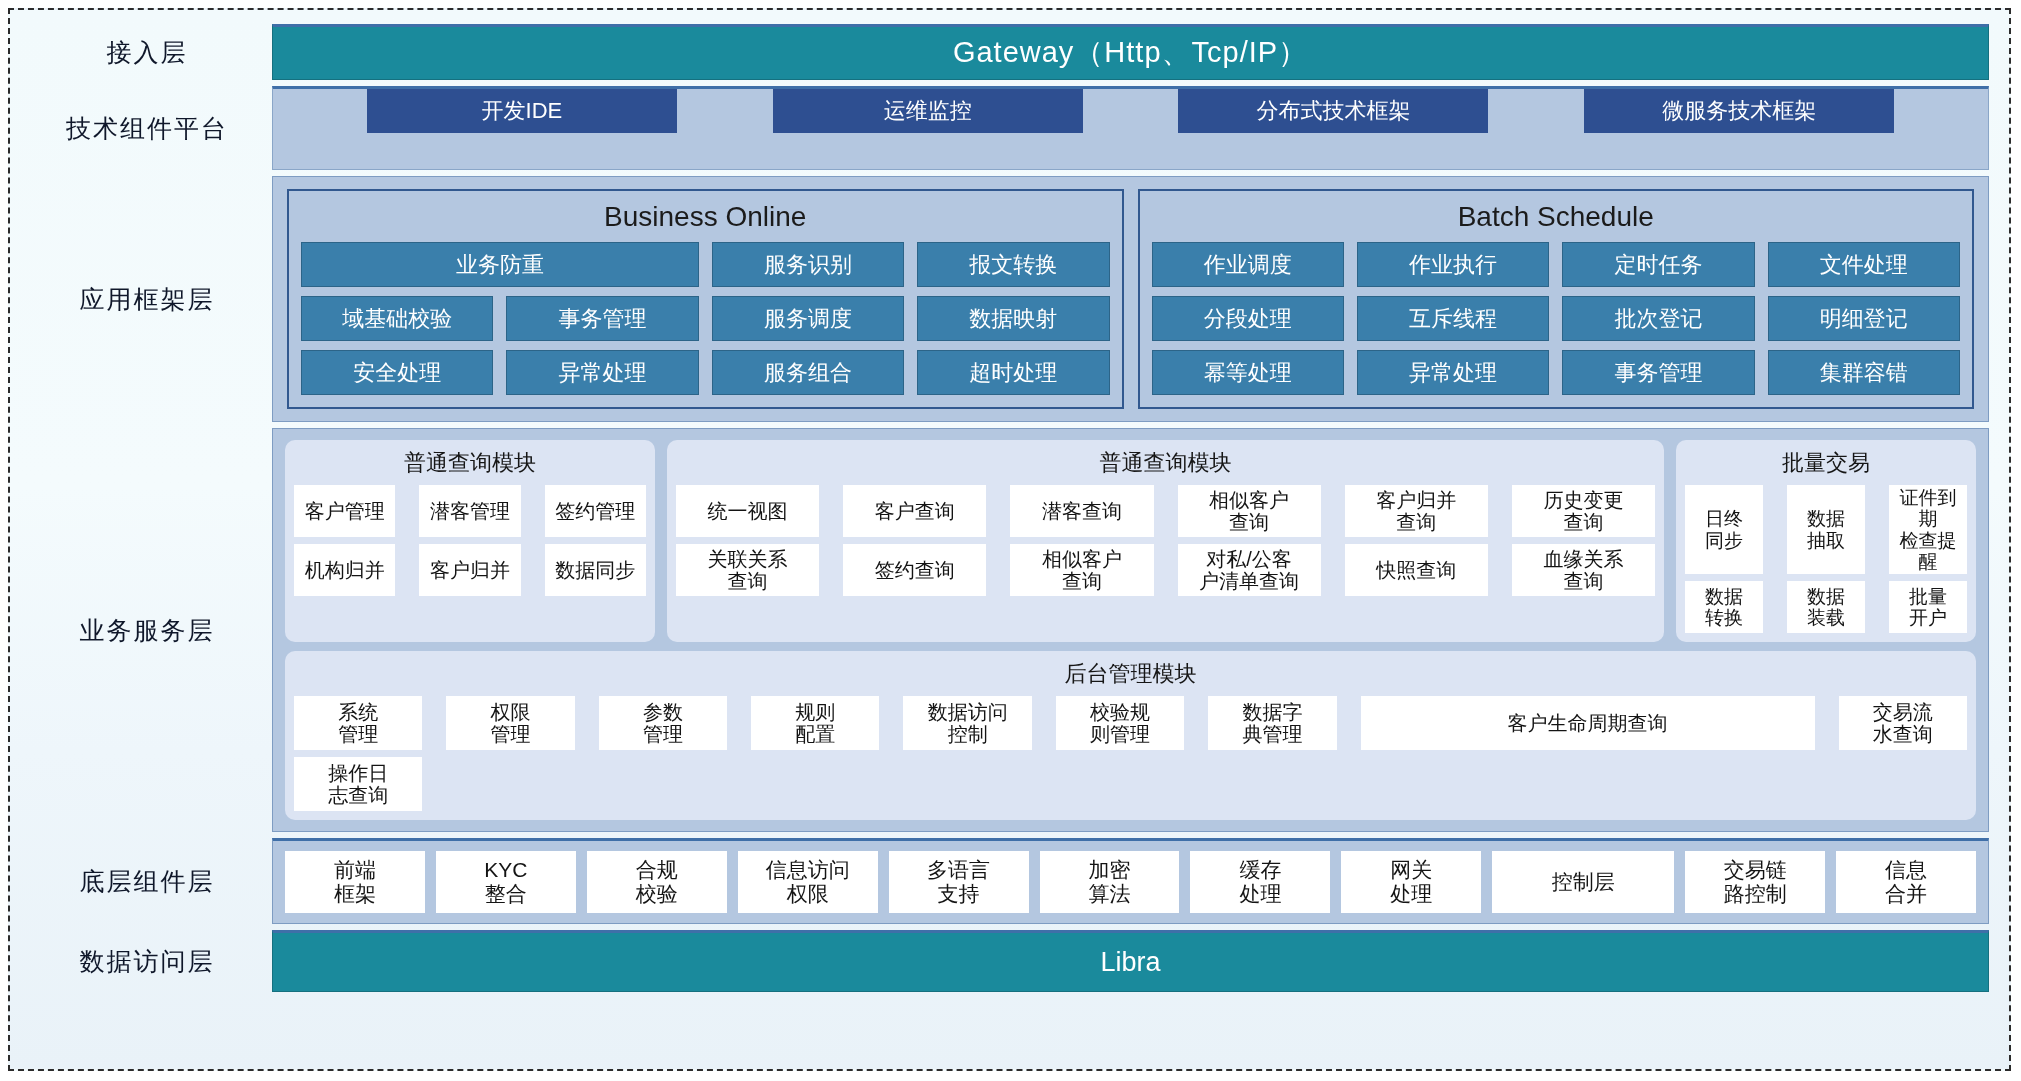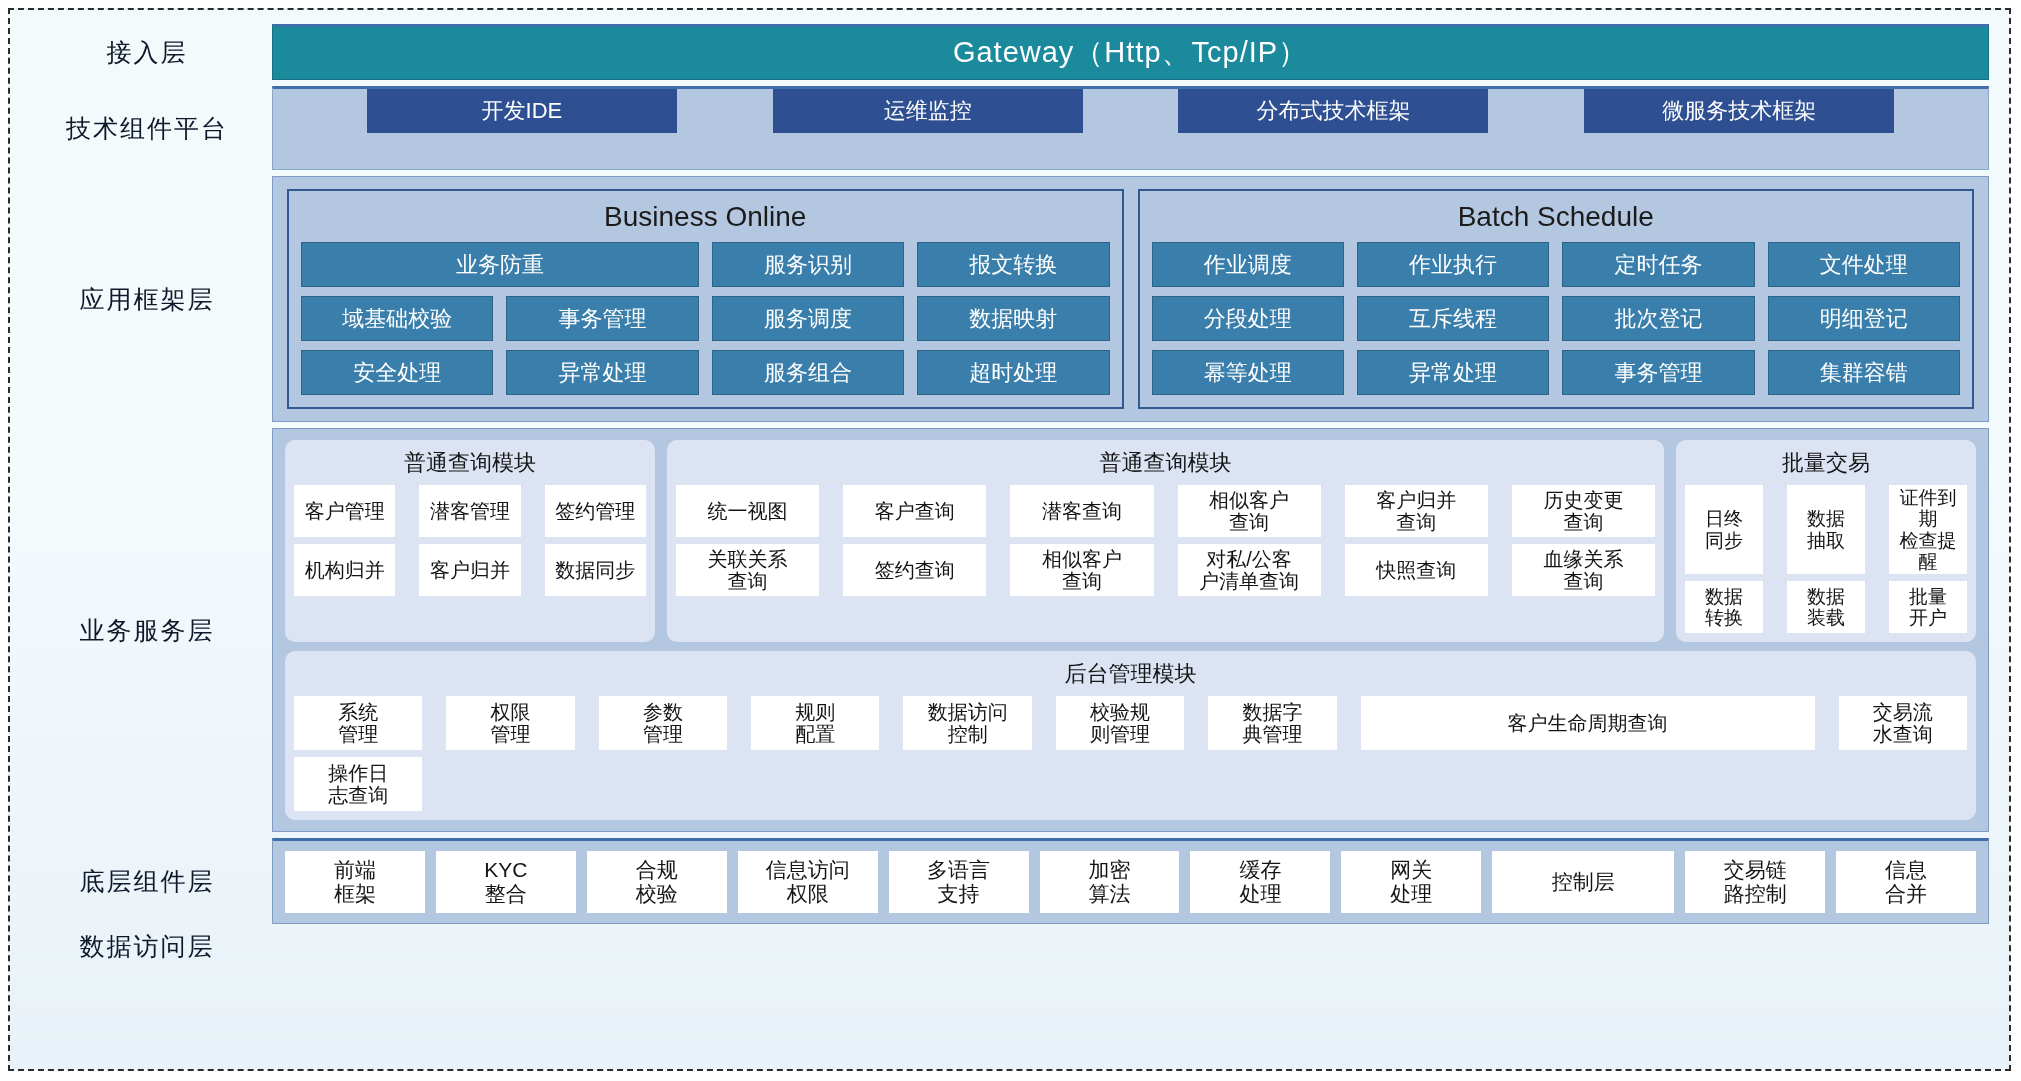--- a/index.html
+++ b/index.html
@@ -343,16 +343,19 @@
             <div class="base-cell">网关<br>处理</div>
             <div class="base-cell">控制层</div>
             <div class="base-cell">交易链<br>路控制</div>
             <div class="base-cell">信息<br>合并</div>
           </div>
       </div>
     </div>
 
     <div class="layer-row">
       <div class="layer-label">数据访问层</div>
+      <div class="layer-body">
+        <div class="libra">Libra</div>
+      </div>
     </div>
 
   </div>
 </div>
 
 </body></html>

